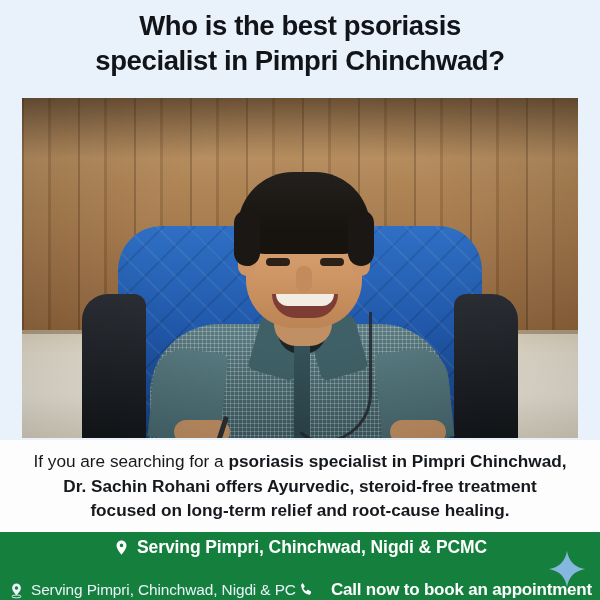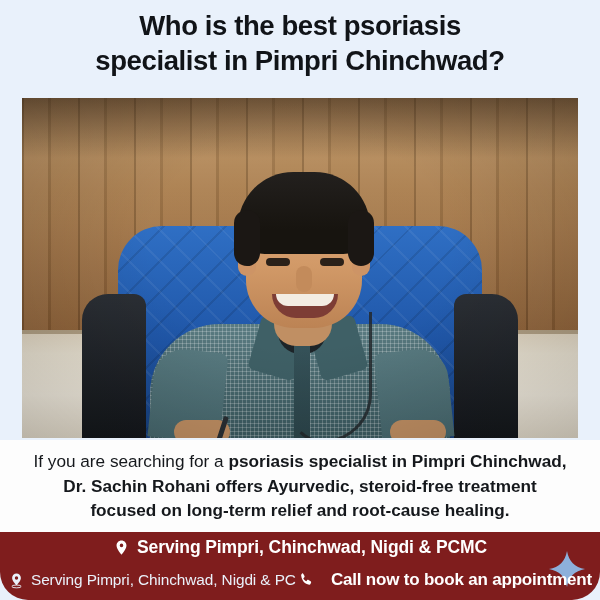--- a/index.html
+++ b/index.html
@@ -1,21 +1,21 @@
 <!DOCTYPE html>
 <html><head>
 <meta charset="utf-8">
 <style>
   html,body{margin:0;padding:0;}
   body{
     width:600px;height:600px;overflow:hidden;
     font-family:"Liberation Sans","DejaVu Sans",sans-serif;
     background:#e9f1fb;
   }
-  .poster{position:relative;width:600px;height:600px;background:#e9f1fb;overflow:hidden;border-radius:28px;}
+  .poster{position:relative;width:600px;height:600px;background:#e9f1fb;overflow:hidden;}
 
   
   .headline{
     position:absolute;left:0;top:8px;width:600px;
     text-align:center;
     font-size:27.5px;line-height:1.28;
     font-weight:800;letter-spacing:-0.4px;
     color:#111418;
     padding:0 24px;box-sizing:border-box;
     white-space:pre-line;
@@ -108,33 +108,33 @@
   }
   .body-copy p{
     margin:8px;padding:0 20px;text-align:center;
     font-size:17.2px;line-height:1.42;color:#15181c;font-weight:400;
   }
   .body-copy b{font-weight:700;}
 
   
   .banner{
     position:absolute;left:0;top:532px;width:600px;height:68px;
-    background:#7f1d1d;overflow:hidden;
+    background:#15803d;overflow:hidden;
   }
   .sparkle{
     position:absolute;right:14px;top:18px;width:38px;height:38px;
     color:#8fbdec;opacity:.92;
   }
   .row-top{
     position:absolute;left:0;top:5px;width:600px;
     display:flex;align-items:center;justify-content:center;gap:7px;
     color:#ffffff;font-size:17.5px;font-weight:700;letter-spacing:-.1px;
   }
   .row-bottom{
-    position:absolute;left:0;top:38px;width:600px;
+    position:absolute;left:0;top:48px;width:600px;
     display:flex;align-items:center;justify-content:space-between;
     padding:0 8px;box-sizing:border-box;
   }
   .rb-left{display:flex;align-items:center;gap:6px;
     color:#eaf1fa;font-size:15.4px;font-weight:300;letter-spacing:-.1px;}
   .rb-right{display:flex;align-items:center;gap:16px;
     color:#ffffff;font-size:17px;font-weight:700;letter-spacing:-.2px;}
   .ico{display:inline-flex;align-items:center;justify-content:center;flex:0 0 auto;}
 </style>
 </head>

